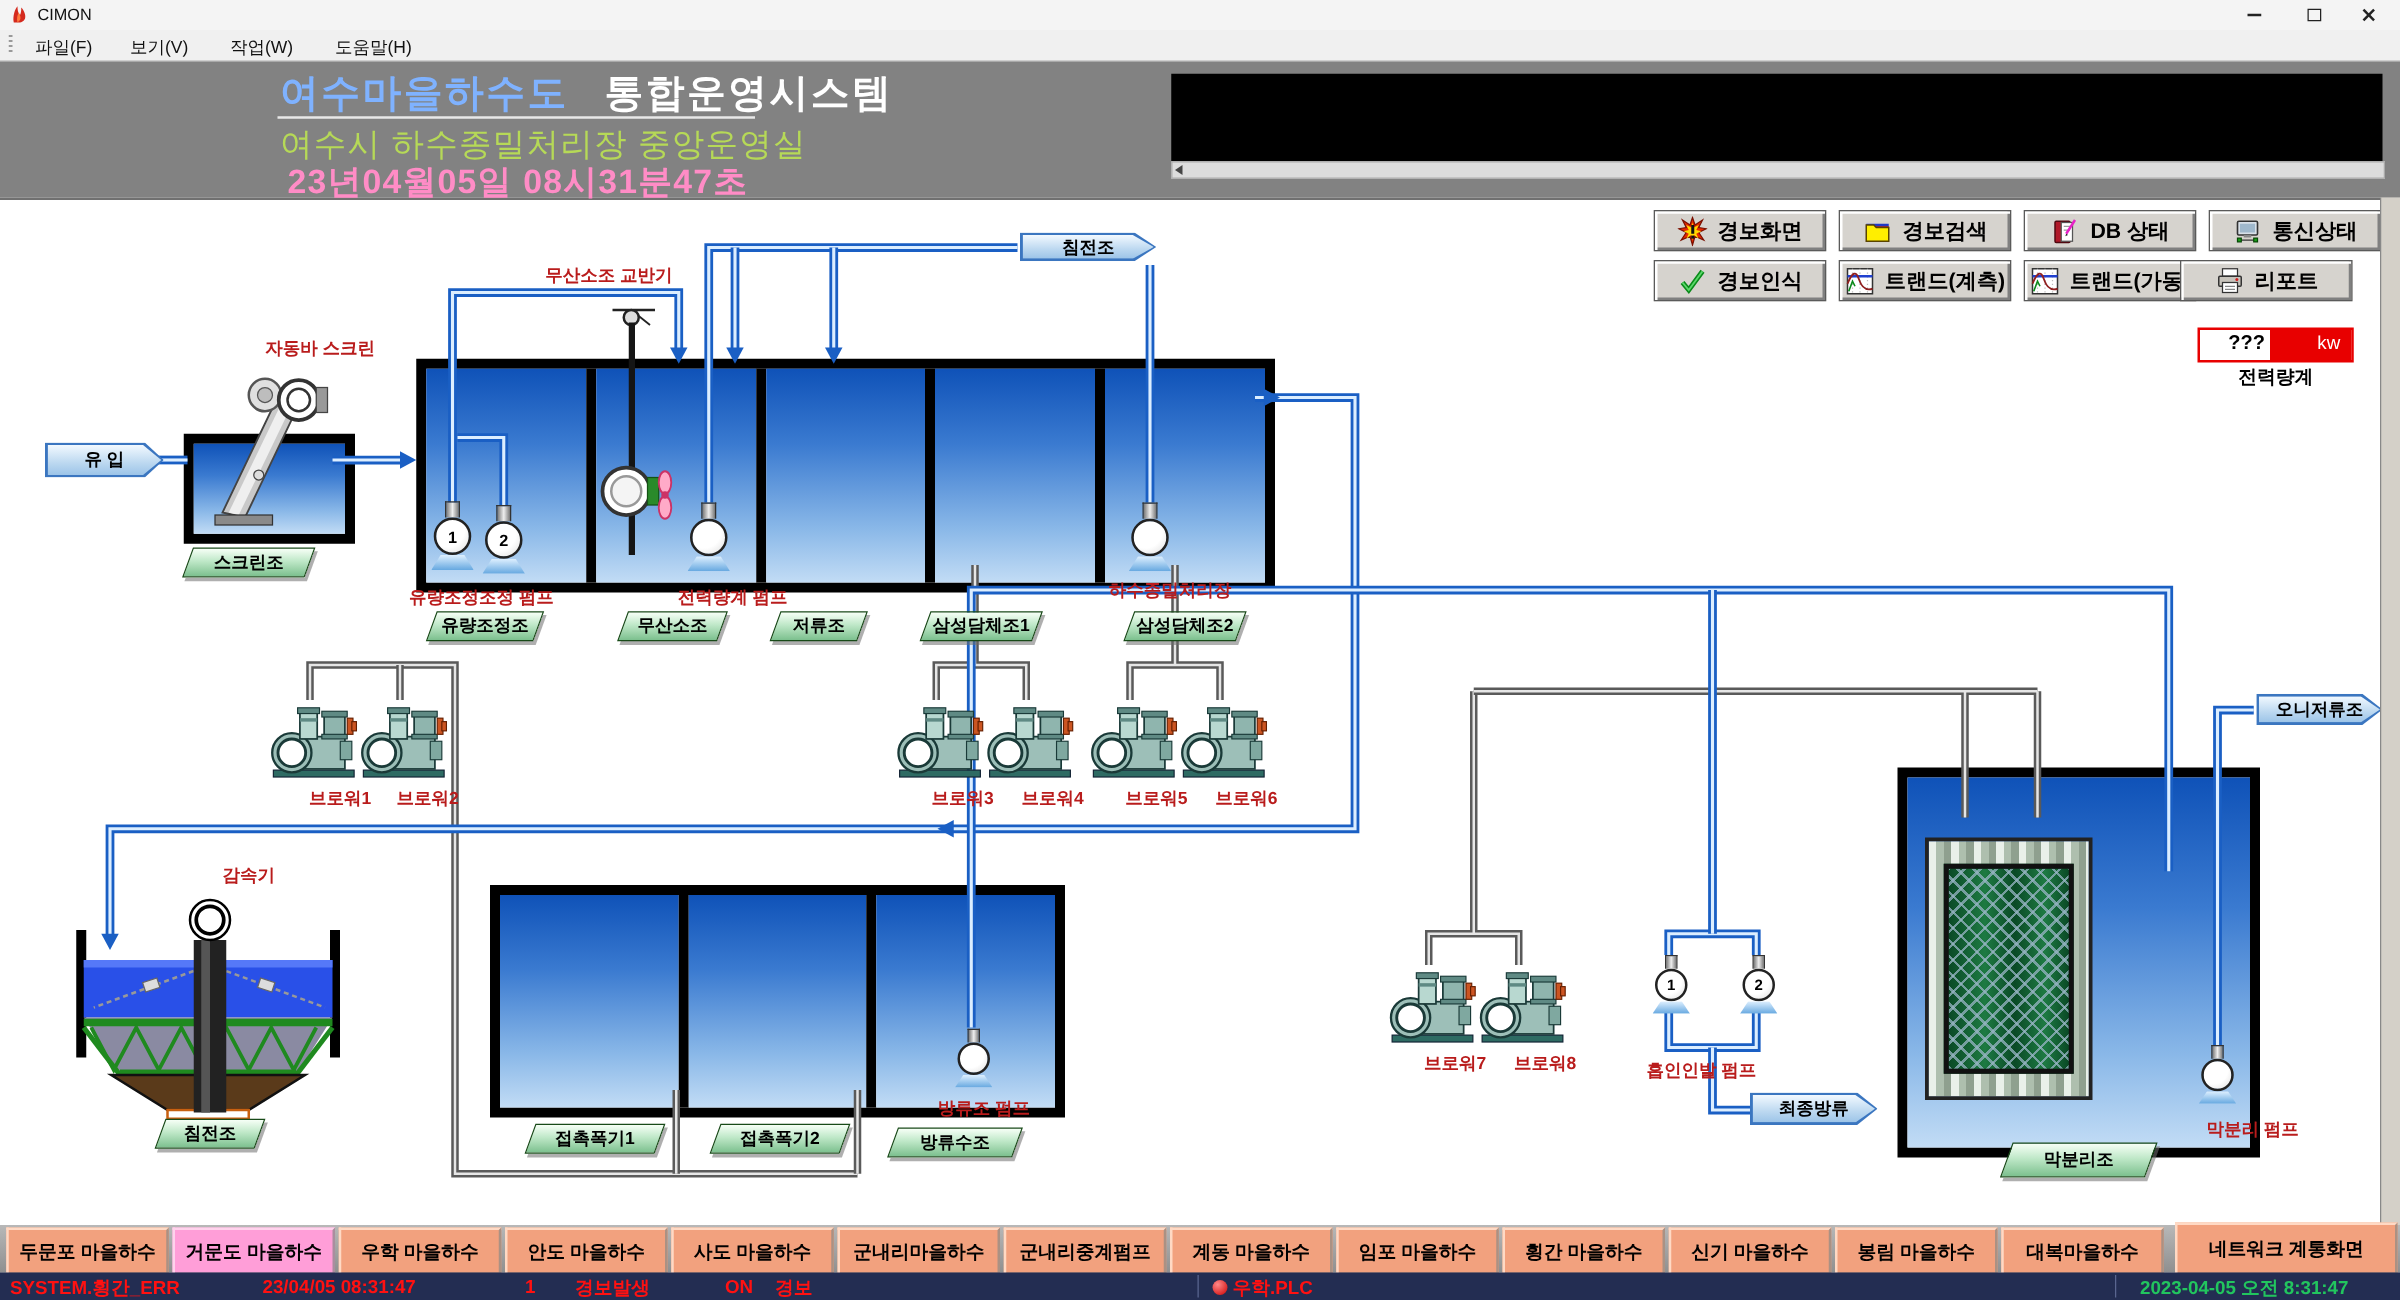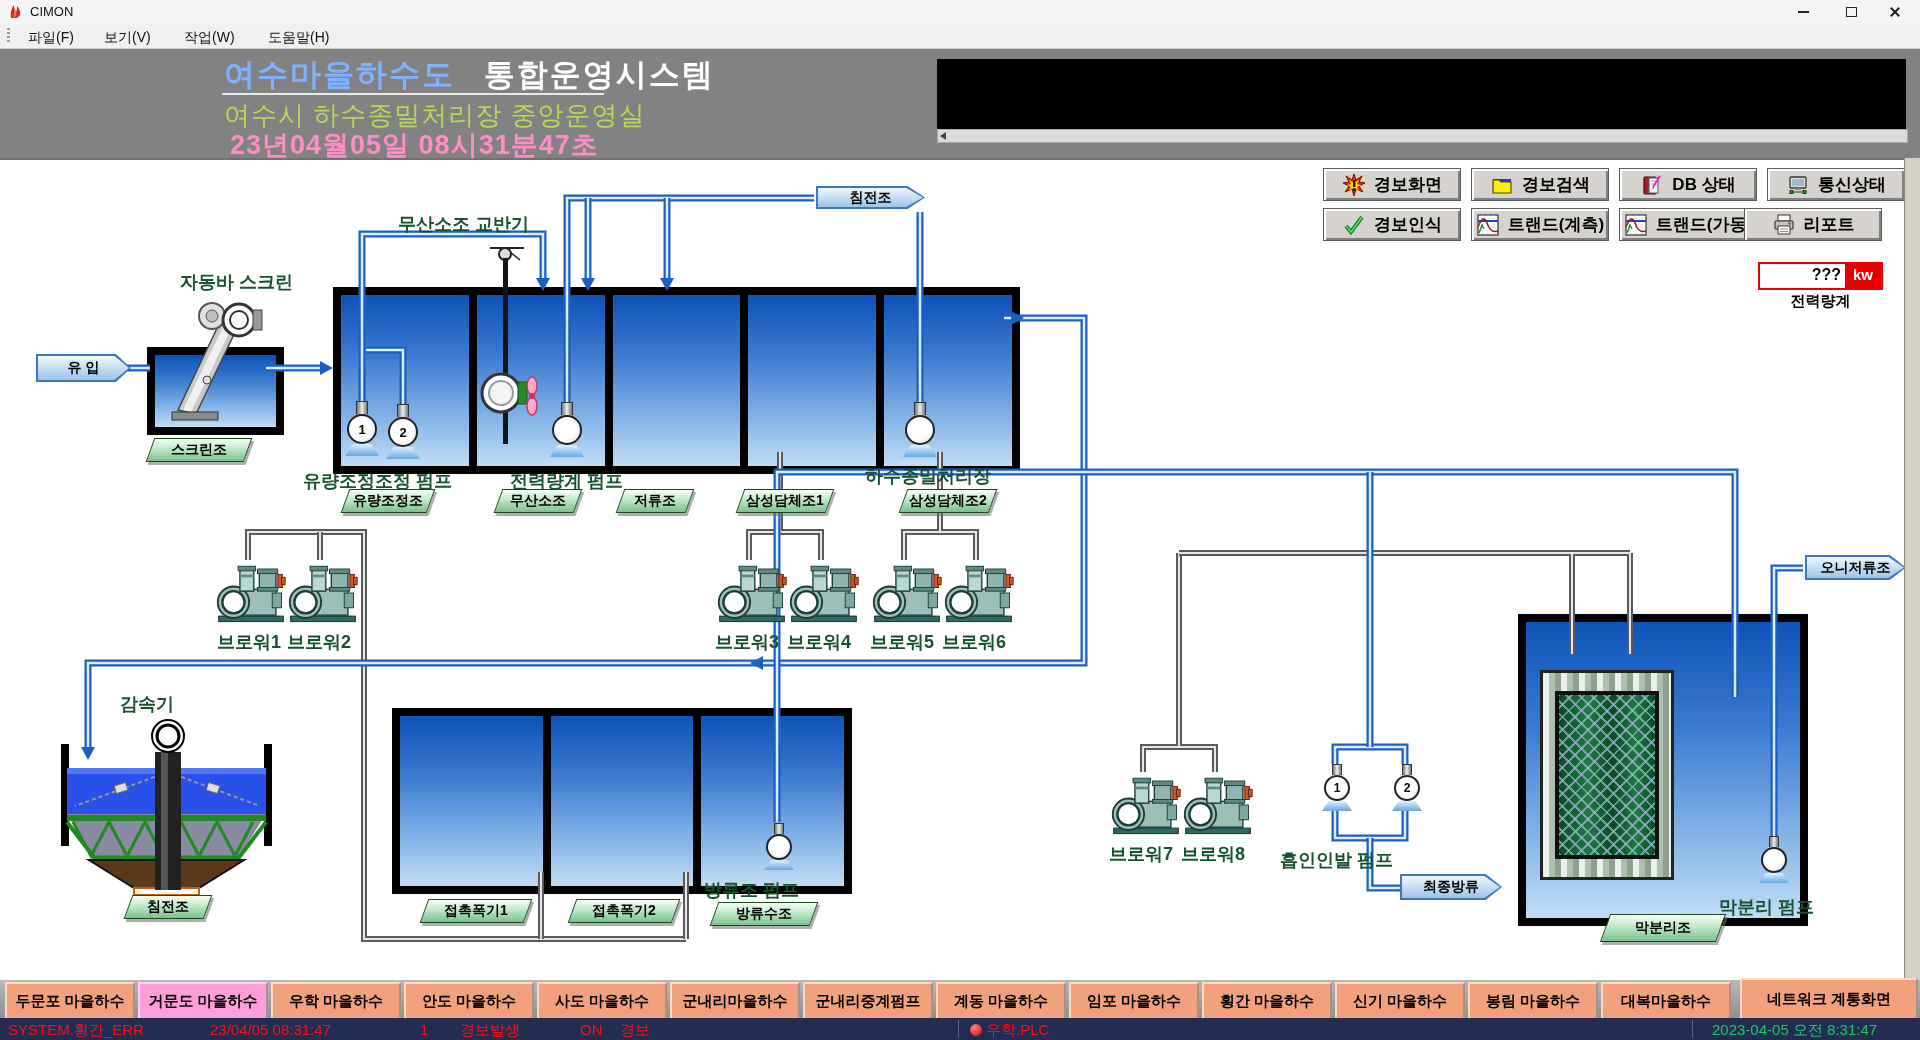--- a/index.html
+++ b/index.html
@@ -44,21 +44,21 @@
 
   
   .btn3d{position:absolute;width:136px;height:31px;background:#d6d3ce;border:1px solid #5a5a5a;
          box-shadow:inset 2px 2px 0 #ffffff, inset -2px -2px 0 #808080;
          display:flex;align-items:center;justify-content:center;gap:8px;font-size:17px;font-weight:bold;color:#000;z-index:50;}
   .btn3d svg{flex:0 0 auto;}
 
   
   #kwbox{left:1758px;top:102px;width:121px;height:24px;background:#fff;border:2px solid #e80000;display:flex;z-index:50;}
   #kwbox .val{flex:1;text-align:right;font-size:16px;font-weight:bold;padding:2px 4px 0 0;color:#000;}
-  #kwbox .unit{width:36px;background:#e80000;color:#fff;font-size:15px;font-weight:bold;text-align:center;padding-top:2px;}
+  #kwbox .unit{width:36px;background:#e80000;color:#fff;font-size:15px;font-weight:normal;text-align:center;padding-top:2px;padding-left:29px;}
   #kwlabel{left:1758px;top:132px;width:125px;text-align:center;font-size:15px;font-weight:bold;color:#000;z-index:50;}
 
   
   #planttitle{left:18px;top:20px;width:244px;height:54px;background:#156315;border:1px solid #0a3a0a;
               box-shadow:5px 5px 0 #9a9a9a;display:flex;align-items:center;justify-content:center;
               color:#fff;font-size:23px;font-weight:bold;white-space:nowrap;z-index:50;}
 
   
   .tank{position:absolute;border:8px solid #000;display:flex;z-index:10;}
   .cell{flex:1;background:linear-gradient(180deg,#0f52b8 0%,#3a7ad0 35%,#8ab8e8 75%,#c2dcf5 100%);}
@@ -68,21 +68,21 @@
   
   #module{left:1540px;top:510px;width:128px;height:204px;border:3px solid #222;z-index:25;
           background:repeating-linear-gradient(90deg,#e9f0e9 0 6px,#aebfae 6px 12px,#8fa08f 12px 18px);}
   #module .inner{position:absolute;left:12px;top:18px;right:12px;bottom:18px;border:4px solid #111;
           background-color:#0e5c30;
           background-image:repeating-linear-gradient(45deg,rgba(150,180,195,.75) 0 2px,transparent 2px 9px),
                            repeating-linear-gradient(-45deg,rgba(150,180,195,.75) 0 2px,transparent 2px 9px),
                            linear-gradient(90deg,#0a4a26,#1d7a42 30%,#0a4a26 55%,#1d7a42 80%,#0a4a26);}
 
   
-  .lbl{position:absolute;font-size:18px;font-weight:bold;color:#14532d;text-align:left;white-space:nowrap;z-index:40;}
+  .lbl{position:absolute;font-size:14px;font-weight:bold;color:#b91c1c;text-align:right;white-space:nowrap;z-index:40;}
   .para{position:absolute;height:22px;background:linear-gradient(180deg,#f6fff6 0%,#bfe8c8 45%,#7cc08e 100%);
         border:1px solid #184a18;transform:skewX(-20deg);box-shadow:3px 3px 0 rgba(110,110,110,.55);
         display:flex;align-items:center;justify-content:center;z-index:40;}
   .para>span{transform:skewX(20deg);font-size:14px;font-weight:bold;color:#000;white-space:nowrap;}
   .tag{position:absolute;z-index:40;}
   .tag .out{position:absolute;inset:0;background:#3b76c0;clip-path:polygon(0 0,84% 0,100% 50%,84% 100%,0 100%);}
   .tag .in{position:absolute;inset:2px;background:linear-gradient(180deg,#f2f9ff 0%,#bcd8f0 60%,#9cc4e8 100%);
         clip-path:polygon(0 0,84% 0,100% 50%,84% 100%,0 100%);
         display:flex;align-items:center;justify-content:center;font-size:14px;font-weight:bold;color:#000;white-space:nowrap;}
 
@@ -106,21 +106,21 @@
   .equip{position:absolute;z-index:30;}
 
   
   #navbar{left:0;top:980px;width:1920px;height:38px;background:linear-gradient(180deg,#b8b8b8,#8f8f8f);z-index:90;}
   .navbtn{position:absolute;top:2px;width:126px;height:34px;background:#f2a17e;border:2px outset #ffd9c4;
           display:flex;align-items:center;justify-content:center;font-size:15px;font-weight:bold;color:#000;white-space:nowrap;}
   .navbtn.active{background:#ff9ed8;border-color:#ffd2ec;}
   .navbtn.wide{width:174px;height:38px;top:-2px;}
 
   
-  #statusbar{left:0;top:1018px;width:1920px;height:22px;background:#232d52;z-index:90;color:#ff1111;font-size:15px;font-weight:normal;}
+  #statusbar{left:0;top:1018px;width:1920px;height:22px;background:#232d52;z-index:90;color:#ff1111;font-size:15px;font-weight:bold;}
   #statusbar .seg{position:absolute;top:3px;white-space:nowrap;}
   .sep{position:absolute;top:2px;width:1px;height:18px;background:#5a6690;}
   .reddot{display:inline-block;width:12px;height:12px;border-radius:50%;background:radial-gradient(circle at 35% 30%,#ff8888,#cc0000);margin-right:4px;vertical-align:-1px;}
 </style>
 </head>
 <body>
 
 <div class="abs" id="titlebar">
   <svg class="abs" style="left:8px;top:4px" width="16" height="16" viewBox="0 0 16 16">
     <path d="M3,14 C2,9 4,3 6,1 C6,5 7,7 8,8 C9,6 9,4 9,2 C11,4 13,8 12,11 C11,13 9,14 8,14 Z" fill="#d42a1e"></path>

